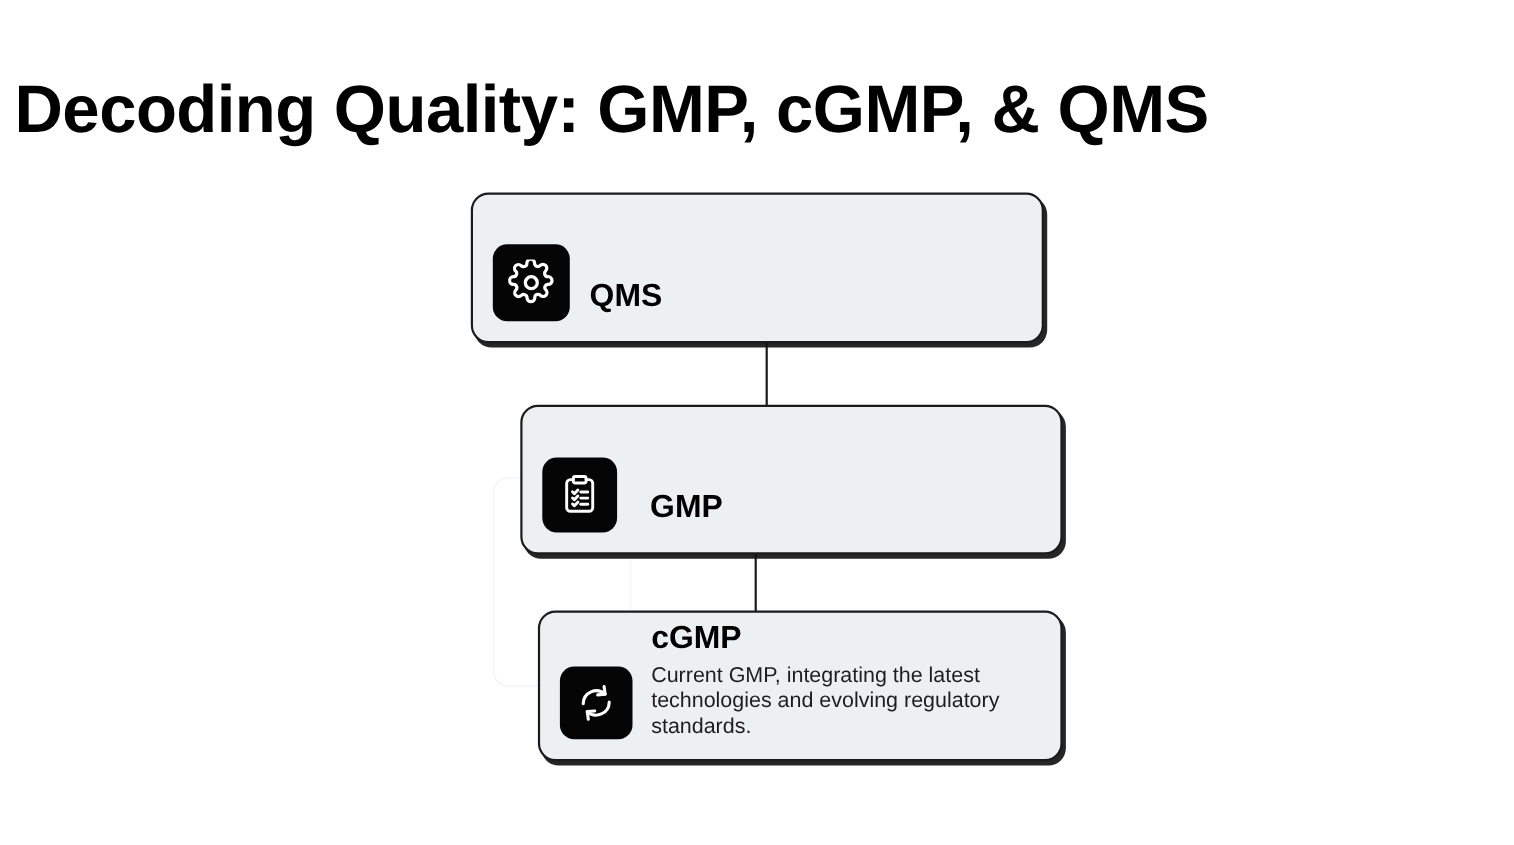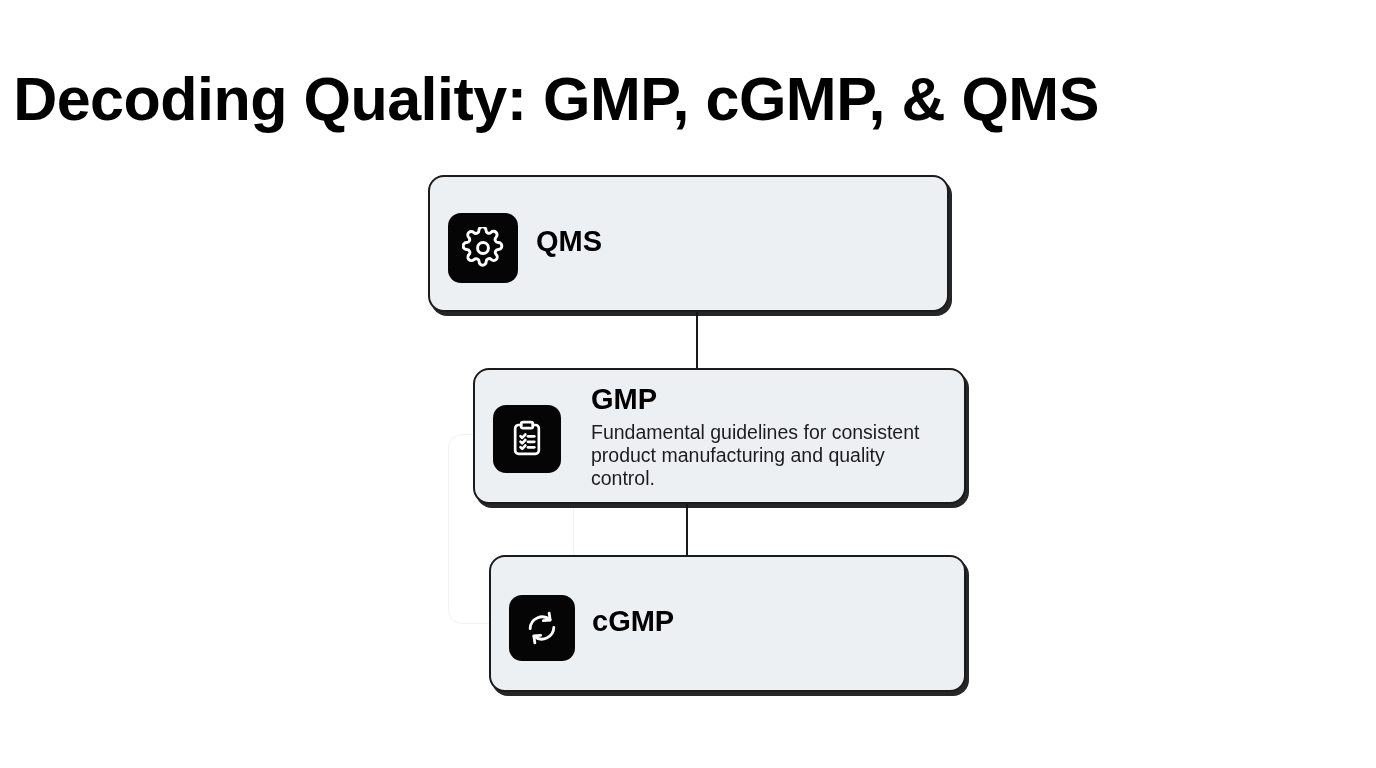--- a/index.html
+++ b/index.html
@@ -67,21 +67,21 @@
 
   
   .card {
     position: absolute;
     box-sizing: border-box;
     background: #edf0f3;
     border: 2px solid #1b1b1b;
     border-radius: 16px;
     box-shadow: 3px 4px 0 rgba(20,20,20,0.92);
     display: flex;
-    align-items: center;
+    align-items: flex-end;
     padding: 18px 20px 18px 18px;
   }
 
   .card-qms  { left: 428px; top: 175px; width: 521px; height: 137px; }
   .card-gmp  { left: 473px; top: 368px; width: 493px; height: 136px; }
   .card-cgmp { left: 489px; top: 555px; width: 477px; height: 137px; }
 
   
   .icon-tile {
     flex: 0 0 auto;
@@ -151,31 +151,31 @@
         <polyline points="8.1,10.3 9.1,11.3 11.0,9.3"></polyline>
         <line x1="12.6" y1="10.4" x2="16.4" y2="10.4"></line>
         <polyline points="8.1,13.6 9.1,14.6 11.0,12.6"></polyline>
         <line x1="12.6" y1="13.7" x2="16.4" y2="13.7"></line>
         <polyline points="8.1,16.9 9.1,17.9 11.0,15.9"></polyline>
         <line x1="12.6" y1="17.0" x2="16.4" y2="17.0"></line>
       </svg>
     </div>
     <div class="card-body">
       <div class="card-title">GMP</div>
-      <div class="card-desc">Fundamental guidelines for consistent product manufacturing and quality control.</div>
     </div>
   </div>
 
   <div class="card card-cgmp">
     <div class="icon-tile">
       <svg width="40" height="40" viewBox="0 0 24 24" fill="none" stroke="#ffffff" stroke-width="1.7" stroke-linecap="round" stroke-linejoin="round">
         <path d="M19.1 11.6a7.2 7.2 0 0 1-11.9 5.3"></path>
         <path d="M4.9 12.4a7.2 7.2 0 0 1 11.9-5.3"></path>
         <polyline points="16.3,3.1 16.9,7.3 12.8,7.6"></polyline>
         <polyline points="7.7,20.9 7.1,16.7 11.2,16.4"></polyline>
       </svg>
     </div>
     <div class="card-body">
       <div class="card-title">cGMP</div>
+      <div class="card-desc">Current GMP, integrating the latest technologies and evolving regulatory standards.</div>
     </div>
   </div>
 
 </div>
 
 </body></html>

